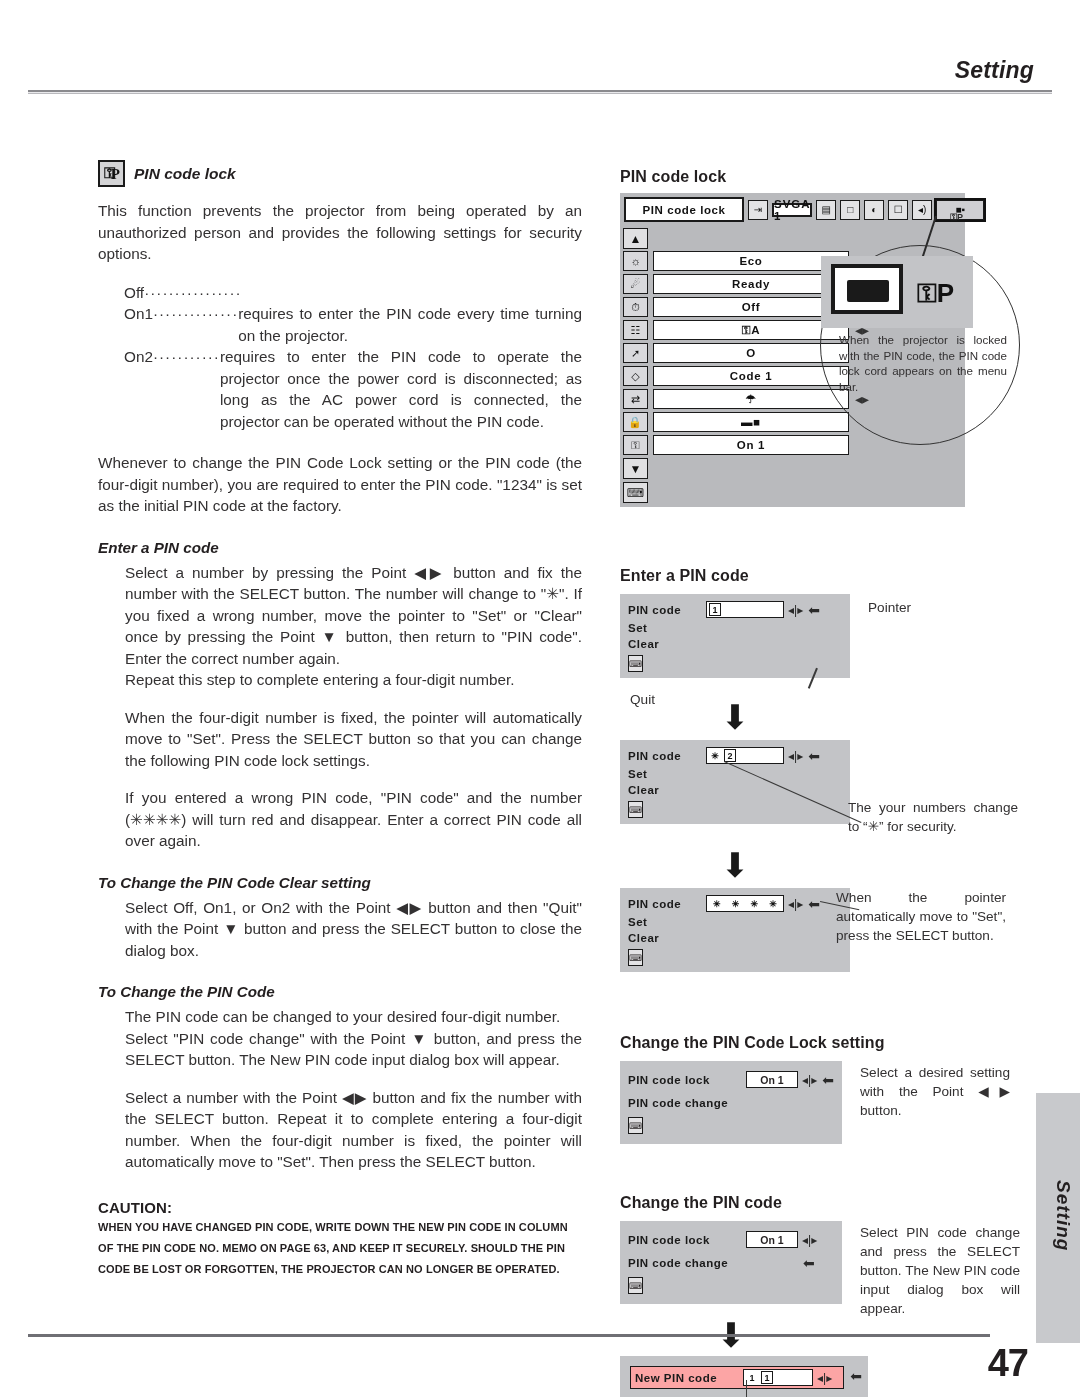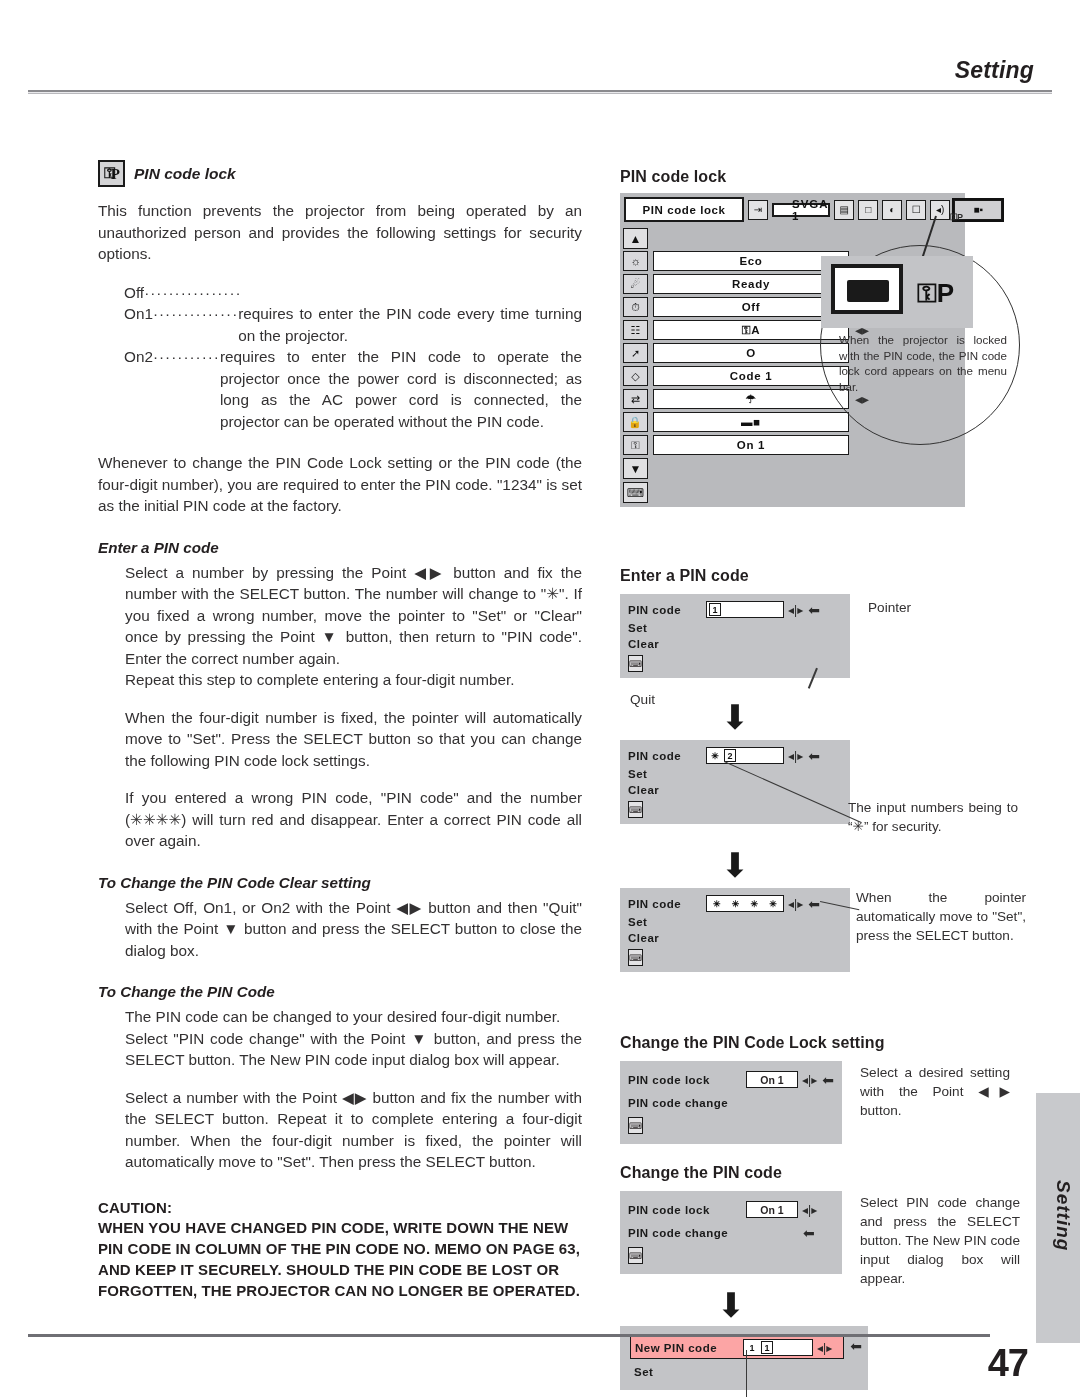--- a/index.html
+++ b/index.html
@@ -81,21 +81,21 @@
   .optrow .def { flex:1; text-align:justify; }
 
   h3.sub {
     font-style:italic; font-weight:bold; font-size:15.2px;
     margin:22px 0 6px 0;
   }
   .indent { padding-left:27px; }
   .indent p { margin:0 0 16px 0; }
 
   .caution-head { font-weight:bold; font-size:15px; margin:26px 0 1px 0; letter-spacing:.1px; }
-  .caution-body { font-weight:bold; font-size:15px; line-height:21px; margin:0; letter-spacing:.1px; }
+  .caution-body { font-weight:bold; font-size:11px; line-height:21px; margin:0; letter-spacing:.1px; }
 
   
   h2.rh { font-size:16px; font-weight:bold; margin:0 0 7px 0; letter-spacing:.1px; }
   h2.rh2 { font-size:16px; font-weight:bold; margin:0 0 9px 0; letter-spacing:.1px; }
 
   
   .osd-menu { width:345px; background:#b9babd; position:relative; }
   .menu-bar {
     height:33px; display:flex; align-items:center; padding:0 4px; gap:4px;
   }
@@ -105,21 +105,21 @@
     font-size:11.5px; font-weight:bold; letter-spacing:.6px; color:#111;
   }
   .mb-icon {
     width:20px; height:20px; background:#e3e3e5; border:1.6px solid #1a1a1a;
     display:flex; align-items:center; justify-content:center;
     font-size:10px; color:#111; flex:none;
   }
   .mb-src {
     background:#fff; border:2px solid #1a1a1a; height:14px; width:76px;
     display:flex; align-items:center; justify-content:center;
-    font-size:11.5px; font-weight:bold; letter-spacing:1px; color:#111;padding-left:18px;
+    font-size:11.5px; font-weight:bold; letter-spacing:1px; color:#111;
   }
   .mb-icon.sel { outline:2px solid #111; background:#cfcfd2; width:48px; }
   .mb-lockmark {
     position:absolute; right:2px; top:19px; font-size:9px; font-weight:bold; color:#2a2a2a;
   }
 
   .menu-body { padding:2px 0 4px 0; }
   .navbtn {
     width:25px; height:21px; background:#e0e0e2; border:1.6px solid #1a1a1a;
     display:flex; align-items:center; justify-content:center; font-size:12px;
@@ -374,21 +374,21 @@
           <span class="digit">2</span>
         </span>
         <span class="adj">◂|▸</span>
         <span class="ptr">⬅</span>
       </div>
       <div class="stack" style="margin-top:2px">Set</div>
       <div class="stack">Clear</div>
       <div class="quit" style="margin-top:3px">⌨</div>
     </div>
     <div class="leader" style="left:104px;top:22px;width:1.4px;height:150px;transform:rotate(-66deg);transform-origin:top left;"></div>
-    <div style="position:absolute;left:228px;top:58px;width:170px" class="note">The input numbers being to “✳” for security.</div>
+    <div style="position:absolute;left:228px;top:58px;width:170px" class="note">The your numbers change to “✳” for security.</div>
   </div>
 
   <div class="downarrow" style="width:230px;margin-top:24px">⬇</div>
 
   <div style="position:relative;margin-top:6px">
     <div class="dlg" style="width:230px;padding:7px 6px 6px 8px;">
       <div class="drow">
         <span class="dlabel" style="width:78px">PIN code</span>
         <span class="dfield" style="width:78px;justify-content:space-around">
           <span class="digit plain">✳</span>
@@ -397,42 +397,42 @@
           <span class="digit plain">✳</span>
         </span>
         <span class="adj">◂|▸</span>
         <span class="ptr">⬅</span>
       </div>
       <div class="stack" style="margin-top:2px">Set</div>
       <div class="stack">Clear</div>
       <div class="quit" style="margin-top:3px">⌨</div>
     </div>
     <div class="leader" style="left:200px;top:14px;width:1.4px;height:40px;transform:rotate(-78deg);transform-origin:top left;"></div>
-    <div style="position:absolute;left:236px;top:0px;width:170px" class="note">When the pointer automatically move to "Set", press the SELECT button.</div>
+    <div style="position:absolute;left:216px;top:0px;width:170px" class="note">When the pointer automatically move to "Set", press the SELECT button.</div>
   </div>
 
   <h2 class="rh2" style="margin-top:62px">Change the PIN Code Lock setting</h2>
 
   <div style="position:relative">
     <div class="dlg" style="width:222px;padding:10px 6px 10px 8px;">
       <div class="drow">
         <span class="dlabel" style="width:118px">PIN code lock</span>
         <span class="dfield" style="width:52px;justify-content:center">
           <span style="font-size:10.5px;font-weight:bold">On 1</span>
         </span>
         <span class="adj">◂|▸</span>
         <span class="ptr">⬅</span>
       </div>
       <div class="stack" style="margin-top:7px">PIN code change</div>
       <div class="quit" style="margin-top:6px">⌨</div>
     </div>
     <div style="position:absolute;left:240px;top:2px;width:150px" class="note">Select a desired setting with the Point ◀▶ button.</div>
   </div>
 
-  <h2 class="rh2" style="margin-top:20px">Change the PIN code</h2>
+  <h2 class="rh2" style="margin-top:50px">Change the PIN code</h2>
 
   <div style="position:relative">
     <div class="dlg" style="width:222px;padding:10px 6px 10px 8px;">
       <div class="drow">
         <span class="dlabel" style="width:118px">PIN code lock</span>
         <span class="dfield" style="width:52px;justify-content:center">
           <span style="font-size:10.5px;font-weight:bold">On 1</span>
         </span>
         <span class="adj">◂|▸</span>
       </div>

